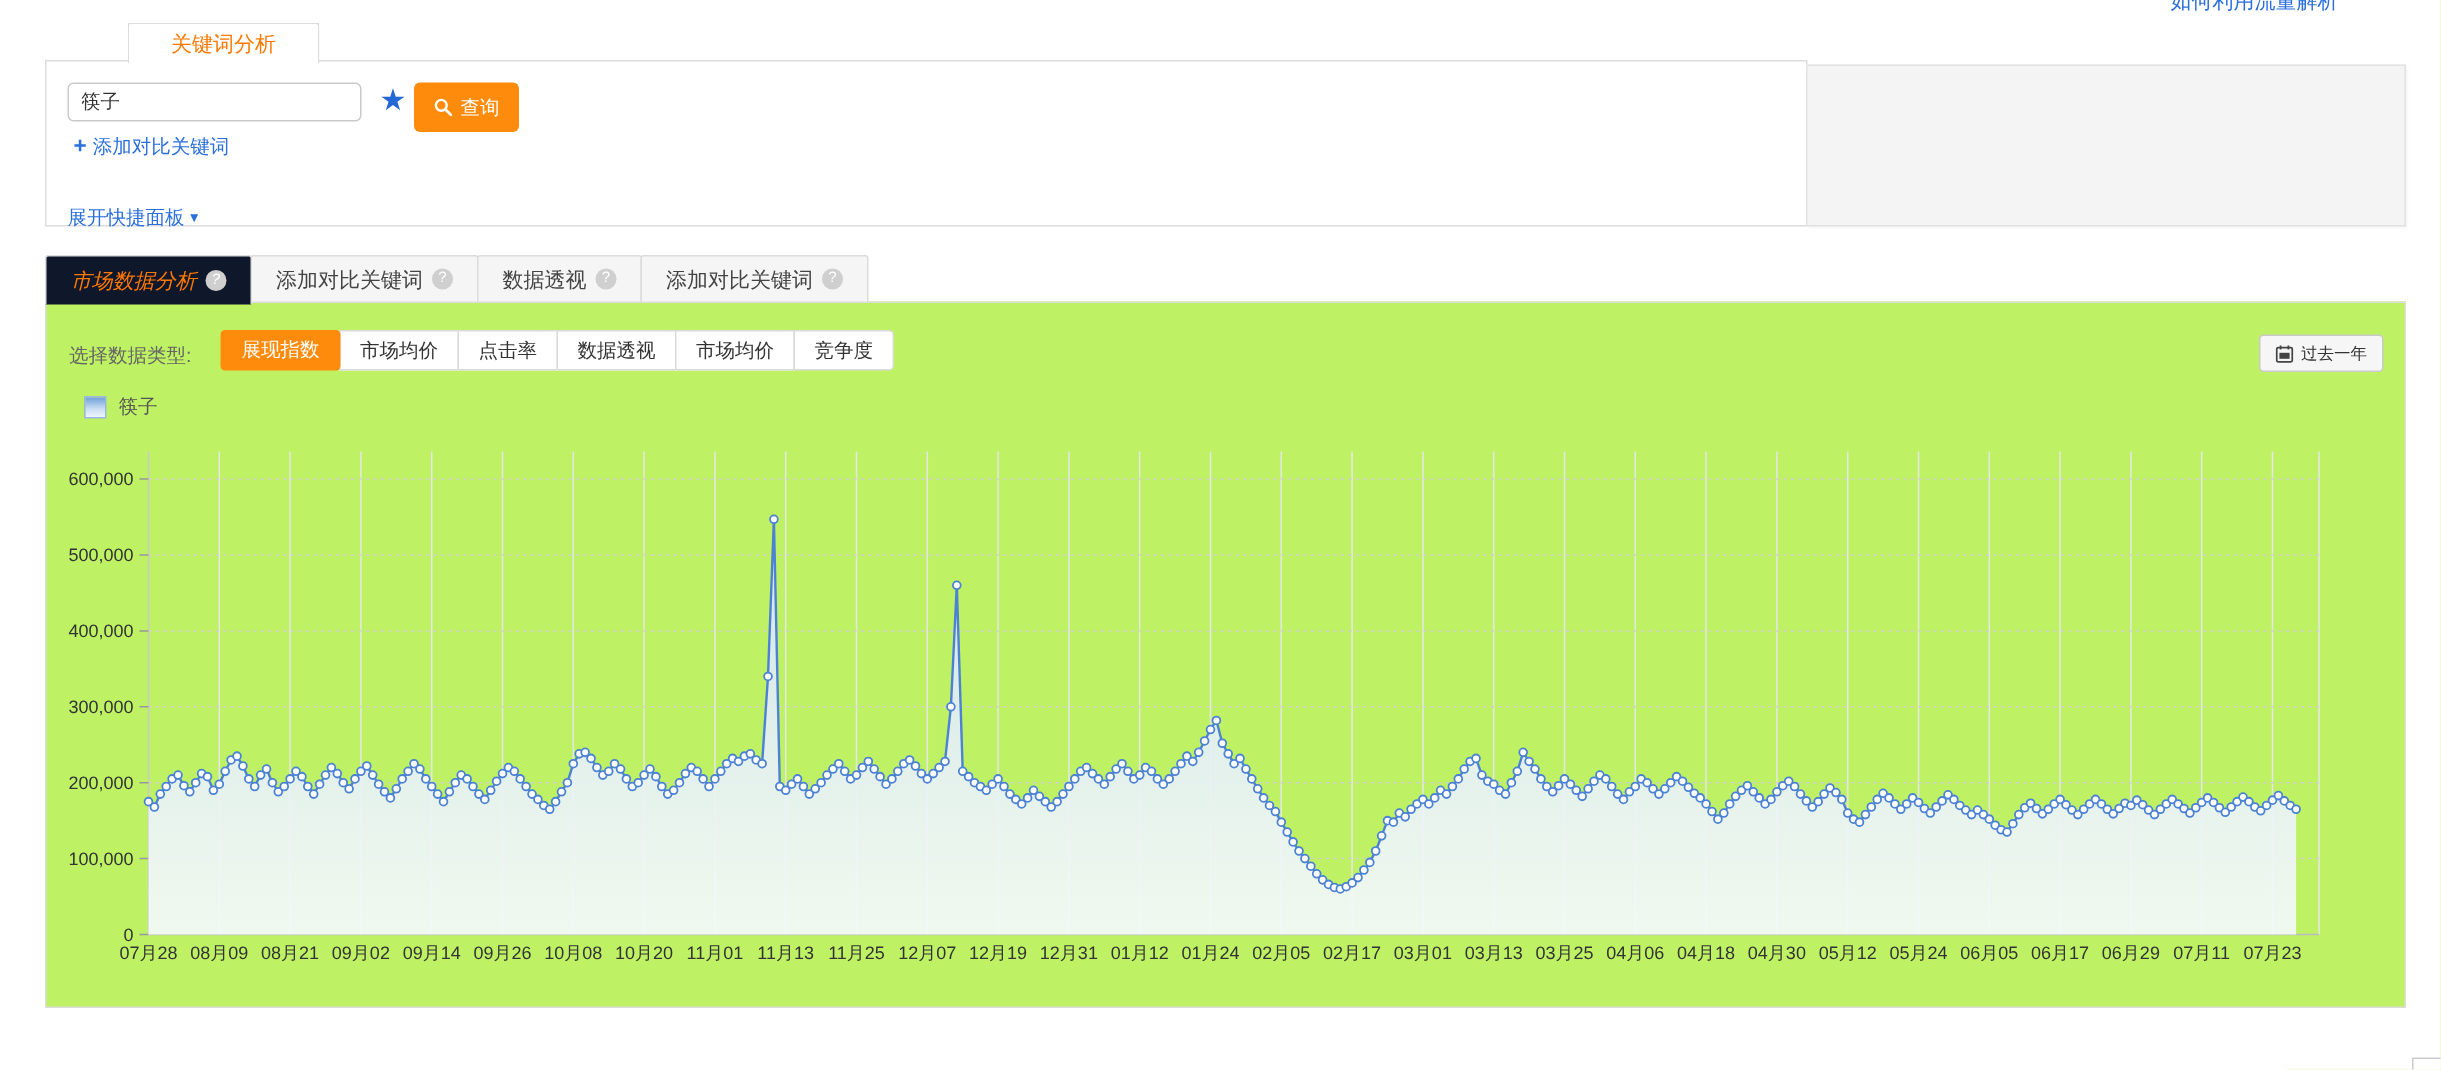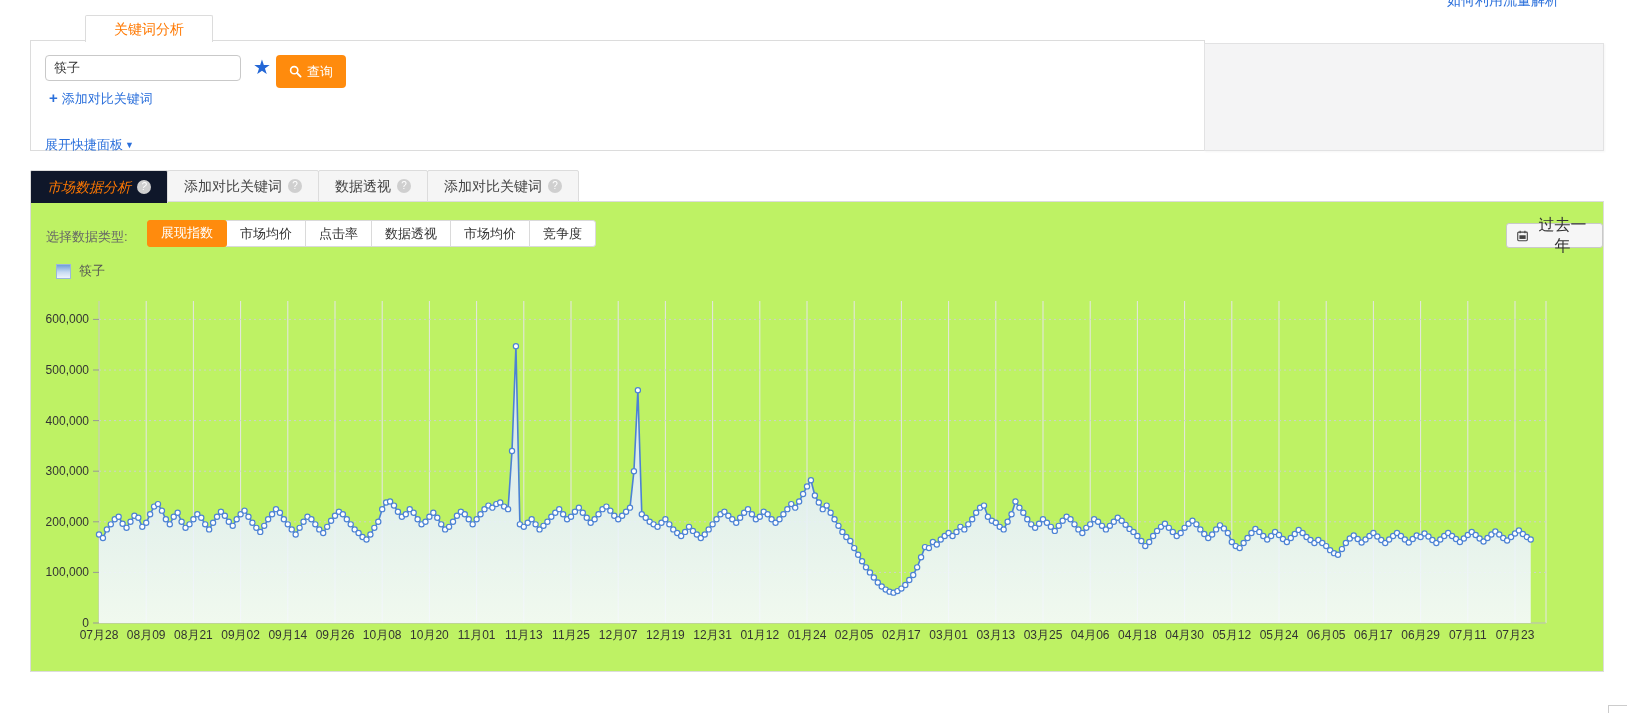--- a/index.html
+++ b/index.html
@@ -43,21 +43,21 @@
   .chart-panel{position:absolute;left:30px;top:201px;width:1574px;height:471px;background:#bef264;
                border:1px solid var(--border);box-sizing:border-box;}
   .dt-label{position:absolute;left:15px;top:26px;color:#666;font-size:13px;}
   .btn-group{position:absolute;left:100px;top:18px;display:flex;border-radius:3px;}
   .dt-btn{height:27px;padding:0 13px;background:#fff;border:1px solid #dadada;margin-left:-1px;font-size:13px;
           color:#333;cursor:pointer;font-family:inherit;line-height:25px;}
   .dt-btn:first-child{border-radius:3px 0 0 3px;margin-left:16px;font-family:Liberation Mono, monospace;}
   .dt-btn:last-child{border-radius:0 3px 3px 0;}
   .dt-btn.active{background:var(--btn-orange);border-color:var(--btn-orange);color:#fff;position:relative;z-index:1;border-radius:3px;}
   .date-btn{position:absolute;left:1475px;top:21px;height:25px;padding:0 10px;background:#f6f6f6;
-            border:1px solid #c9c9c9;border-radius:3px;font-size:16px;color:#333;display:inline-flex;
+            border:1px solid #c9c9c9;border-radius:3px;font-size:11px;color:#333;display:inline-flex;
             align-items:center;gap:5px;cursor:pointer;font-family:inherit;}
   .legend{position:absolute;left:25px;top:60px;display:flex;align-items:center;gap:8px;color:#555;font-size:13px;}
   .swatch{width:15px;height:15px;border:1px solid #9ab7dd;box-sizing:border-box;
           background:linear-gradient(to bottom,#6f9fd8 0%,#c7dbf2 55%,#eef4fc 100%);}
   #chart-svg{position:absolute;left:10px;top:94px;}
   svg text{font-family:"Liberation Sans","DejaVu Sans",sans-serif;}
 
   .corner-box{position:absolute;left:1608px;top:705px;width:40px;height:30px;background:#fff;border:1px solid #cccccc;}
 </style>
 </head>

